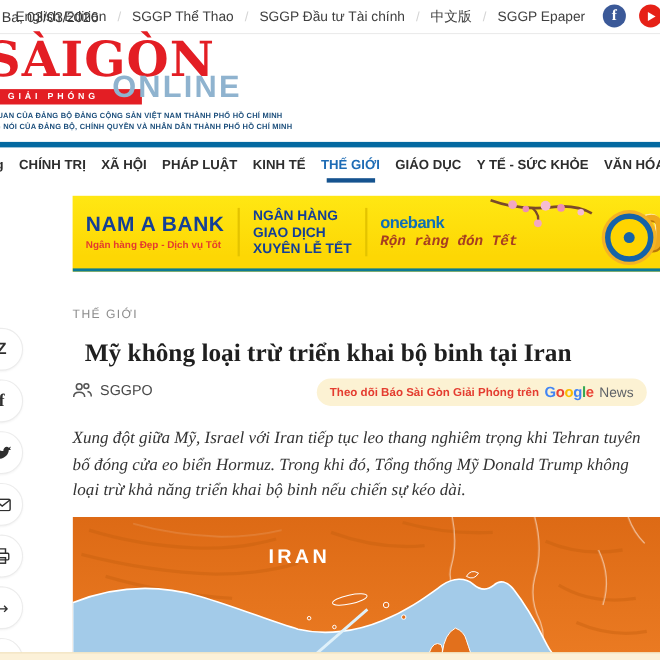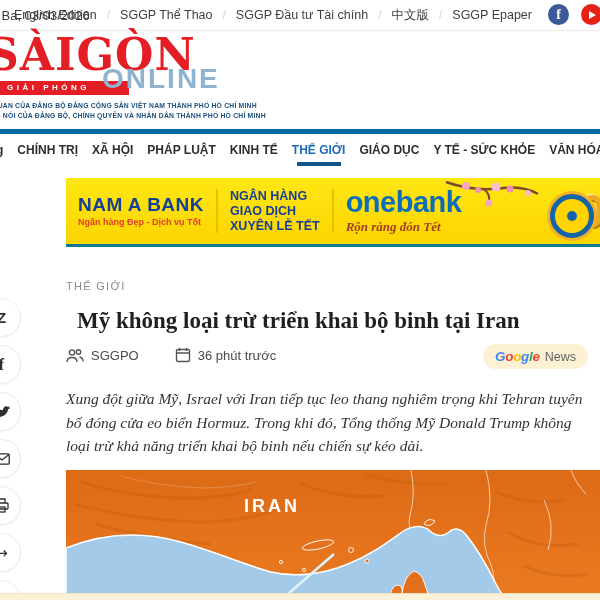--- a/index.html
+++ b/index.html
@@ -36,39 +36,39 @@
 
   
   .banner{position:absolute;left:66px;top:178px;width:560px;height:69px;overflow:hidden;
           background:linear-gradient(180deg,#ffe713 0%,#fdd704 80%);}
   .banner::after{content:"";position:absolute;left:0;right:0;bottom:0;height:3px;background:#0c7a95;}
   .banner-in{display:flex;align-items:center;height:66px;padding:0 12px;gap:12px;}
   .bank-name{font-size:19px;font-weight:900;color:#143f96;letter-spacing:.5px;line-height:1;}
   .bank-slogan{font-size:9px;font-weight:bold;color:#e33b2f;margin-top:3px;}
   .bdiv{width:2px;height:44px;background:#e3c300;flex:none;}
   .bmid{font-size:12.5px;font-weight:900;color:#143f96;text-align:left;line-height:1.2;white-space:nowrap;}
-  .onebank{font-size:29px;font-weight:800;color:#0d6eb8;letter-spacing:-.5px;line-height:1;}
-  .onebank-slogan{font-family:Liberation Serif, serif;font-style:italic;font-weight:bold;font-size:13px;color:#a63d22;margin-top:2px;}
+  .onebank{font-size:15px;font-weight:800;color:#0d6eb8;letter-spacing:-.5px;line-height:1;}
+  .onebank-slogan{font-family:Liberation Mono, monospace;font-style:italic;font-weight:bold;font-size:13px;color:#a63d22;margin-top:2px;}
   .year{position:absolute;right:-24px;top:6px;font-size:46px;font-weight:900;color:#efa91c;letter-spacing:-2px;
         text-shadow:1px 2px 0 #b87708,-1px -1px 0 #ffe9a8;}
   .coin{position:absolute;right:32px;top:16px;width:34px;height:34px;border-radius:50%;background:#ffd400;
         border:5px solid #1563a8;box-shadow:0 0 0 3px #f3b225;display:flex;align-items:center;justify-content:center;}
   .coin-dot{width:10px;height:10px;border-radius:50%;background:#1563a8;}
   .blossom{position:absolute;right:86px;top:0;}
 
   
   .category{position:absolute;left:66px;top:280px;font-size:11px;color:#8c8c8c;letter-spacing:1.3px;}
   .headline{position:absolute;left:66px;top:296px;width:524px;font-family:"Liberation Serif",serif;
             font-weight:bold;font-size:23px;color:#1f1f1f;line-height:1.25;}
   .byline{position:absolute;left:66px;top:347px;display:flex;align-items:center;gap:22px;font-size:13px;color:#4a4a4a;}
   .byline .grp{display:flex;align-items:center;gap:7px;margin-right:14px;}
   .pill{position:absolute;right:12px;top:344px;height:25px;border-radius:13px;background:#fcf2d3;
         display:flex;align-items:center;gap:5px;padding:0 12px;}
   .pill .follow{font-size:10.5px;font-weight:bold;color:#e43d30;white-space:nowrap;}
-  .gword{font-size:13.5px;font-weight:bold;letter-spacing:-.3px;font-style:italic;}
+  .gword{font-size:13.5px;font-weight:bold;letter-spacing:-.3px;}
   .gnews{font-size:12.5px;color:#5f6368;}
   .lead{position:absolute;left:66px;top:387px;width:526px;font-family:"Liberation Serif",serif;
         font-style:italic;font-size:15.5px;color:#333;line-height:1.53;}
   .mapwrap{position:absolute;left:66px;top:470px;width:534px;height:124px;}
 
   
   .share{position:absolute;left:-18px;top:298px;display:flex;flex-direction:column;gap:8px;z-index:20;}
   .sbtn{width:37px;height:37px;border-radius:50%;border:1px solid #ececec;background:#fff;
         display:flex;align-items:center;justify-content:center;color:#2f2f2f;
         box-shadow:0 1px 2px rgba(0,0,0,.05);cursor:pointer;}
@@ -162,30 +162,24 @@
 <div class="byline">
   <span class="grp">
     <svg width="18" height="15" viewBox="0 0 18 15" fill="none" stroke="#555" stroke-width="1.4">
       <circle cx="6" cy="4.5" r="2.6"></circle>
         <path d="M1,14 Q1,9.5 6,9.5 Q11,9.5 11,14"></path>
       <circle cx="12.5" cy="4" r="2.2"></circle>
         <path d="M13.5,9 Q17,9.5 17,13.5"></path>
     </svg>
     <span>SGGPO</span>
   </span>
-  <span class="grp">
-    <svg width="16" height="16" viewBox="0 0 16 16" fill="none" stroke="#555" stroke-width="1.4">
-      <rect x="1.5" y="2.5" width="13" height="12" rx="1.5"></rect>
-        <path d="M4.5,1 v3 M11.5,1 v3 M1.5,6 h13"></path>
-    </svg>
-    <span>36 phút trước</span>
-  </span>
 </div>
 
 <div class="pill">
+  <span class="follow">Theo dõi Báo Sài Gòn Giải Phóng trên</span>
   <span class="gword"><span style="color: rgb(66, 133, 244);">G</span><span style="color: rgb(234, 67, 53);">o</span><span style="color: rgb(251, 188, 5);">o</span><span style="color: rgb(66, 133, 244);">g</span><span style="color: rgb(52, 168, 83);">l</span><span style="color: rgb(234, 67, 53);">e</span></span>
   <span class="gnews">News</span>
 </div>
 
 <p class="lead" style="margin:0;">Xung đột giữa Mỹ, Israel với Iran tiếp tục leo thang nghiêm trọng khi Tehran tuyên bố đóng cửa eo biển Hormuz. Trong khi đó, Tổng thống Mỹ Donald Trump không loại trừ khả năng triển khai bộ binh nếu chiến sự kéo dài.</p>
 
 <div class="mapwrap">
 <svg width="534" height="124" viewBox="0 0 534 124">
   <defs>
     <linearGradient id="landg" x1="0" y1="0" x2="0" y2="1">

